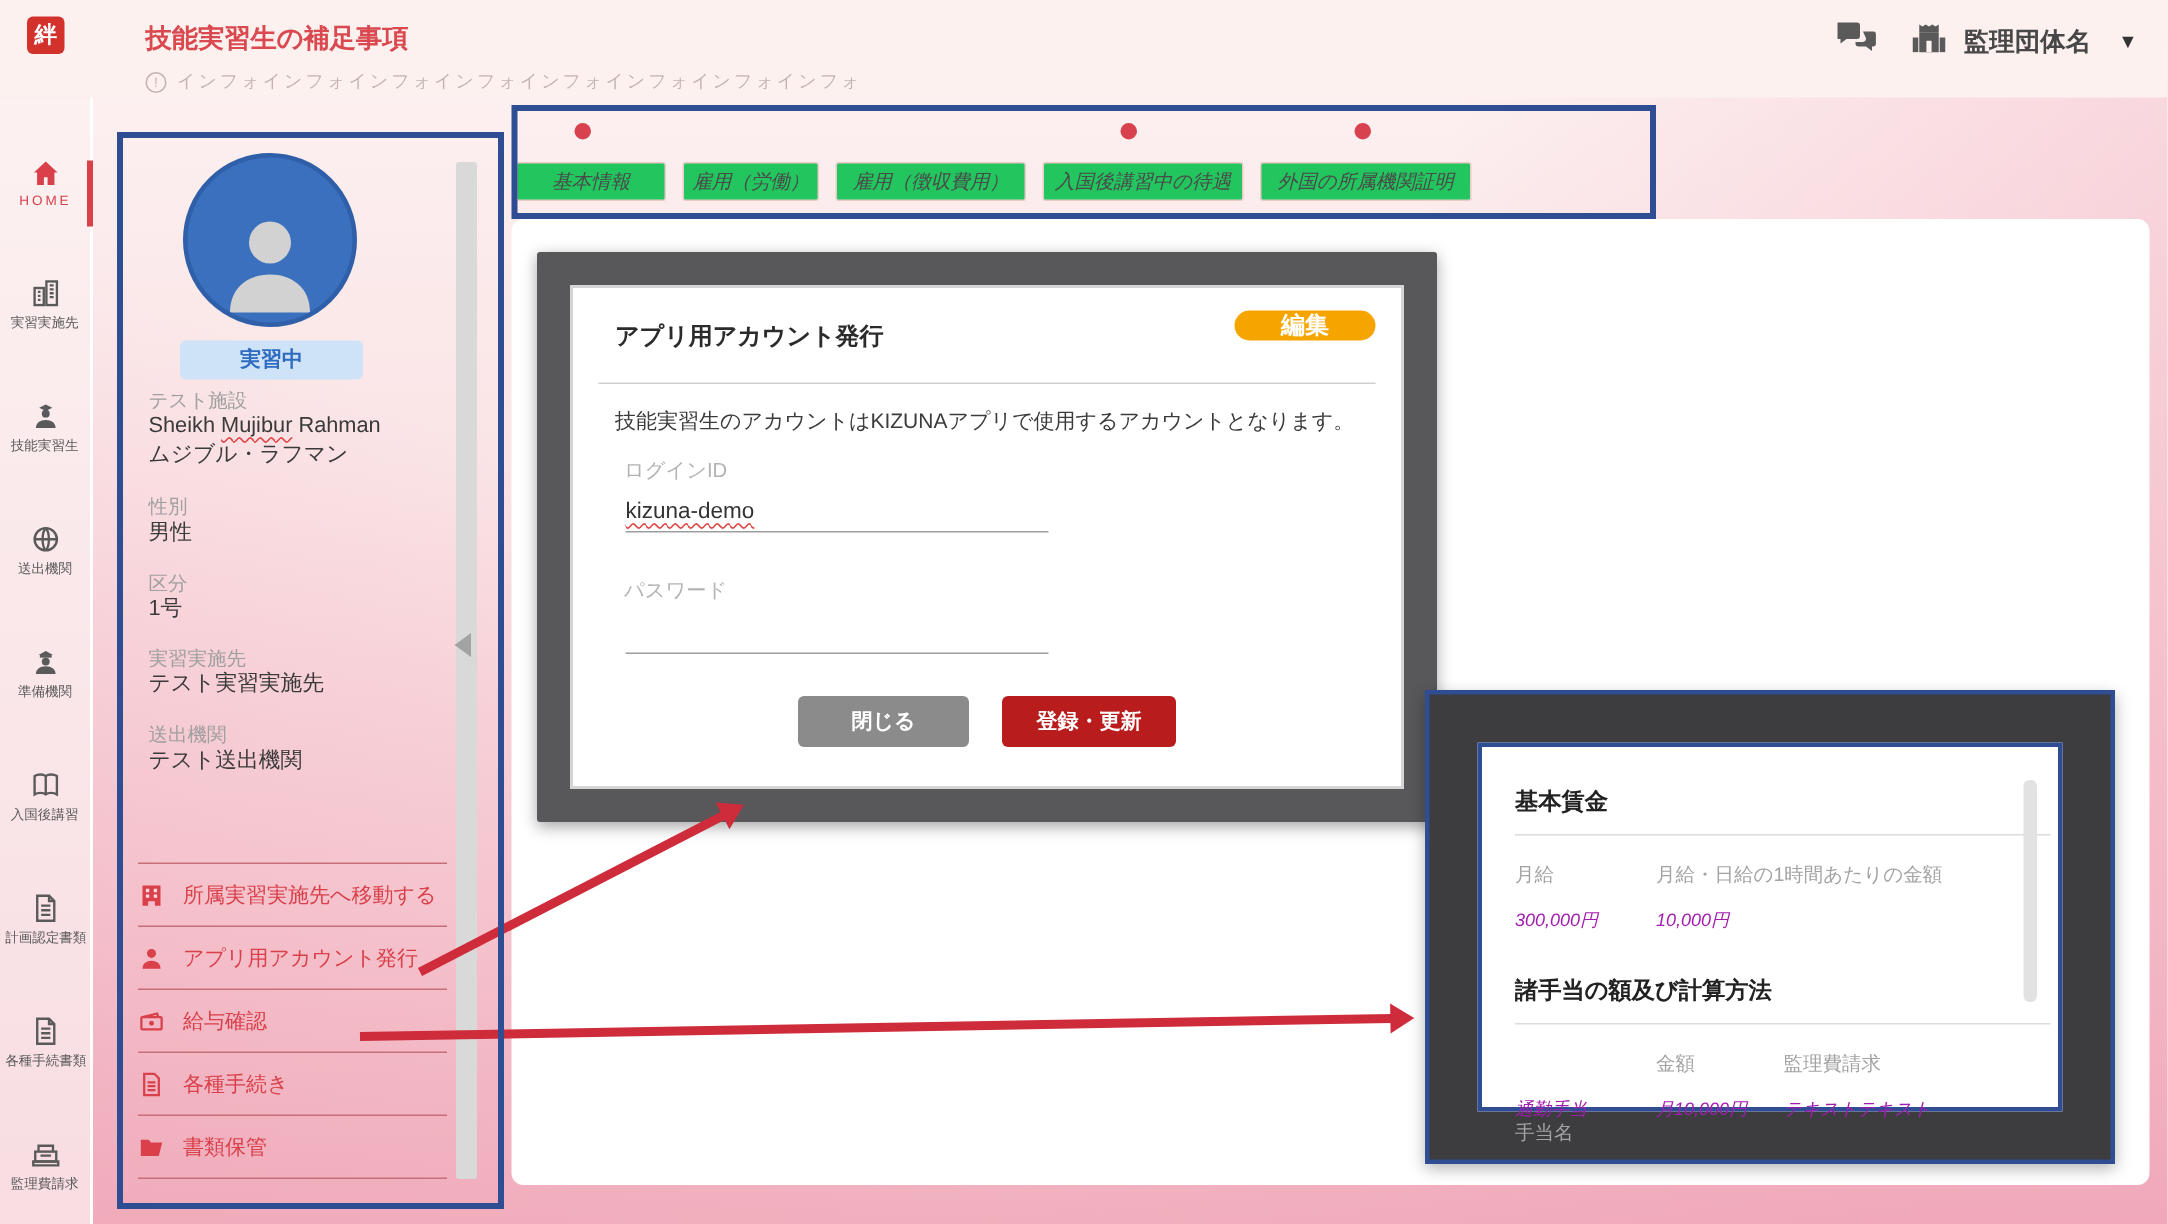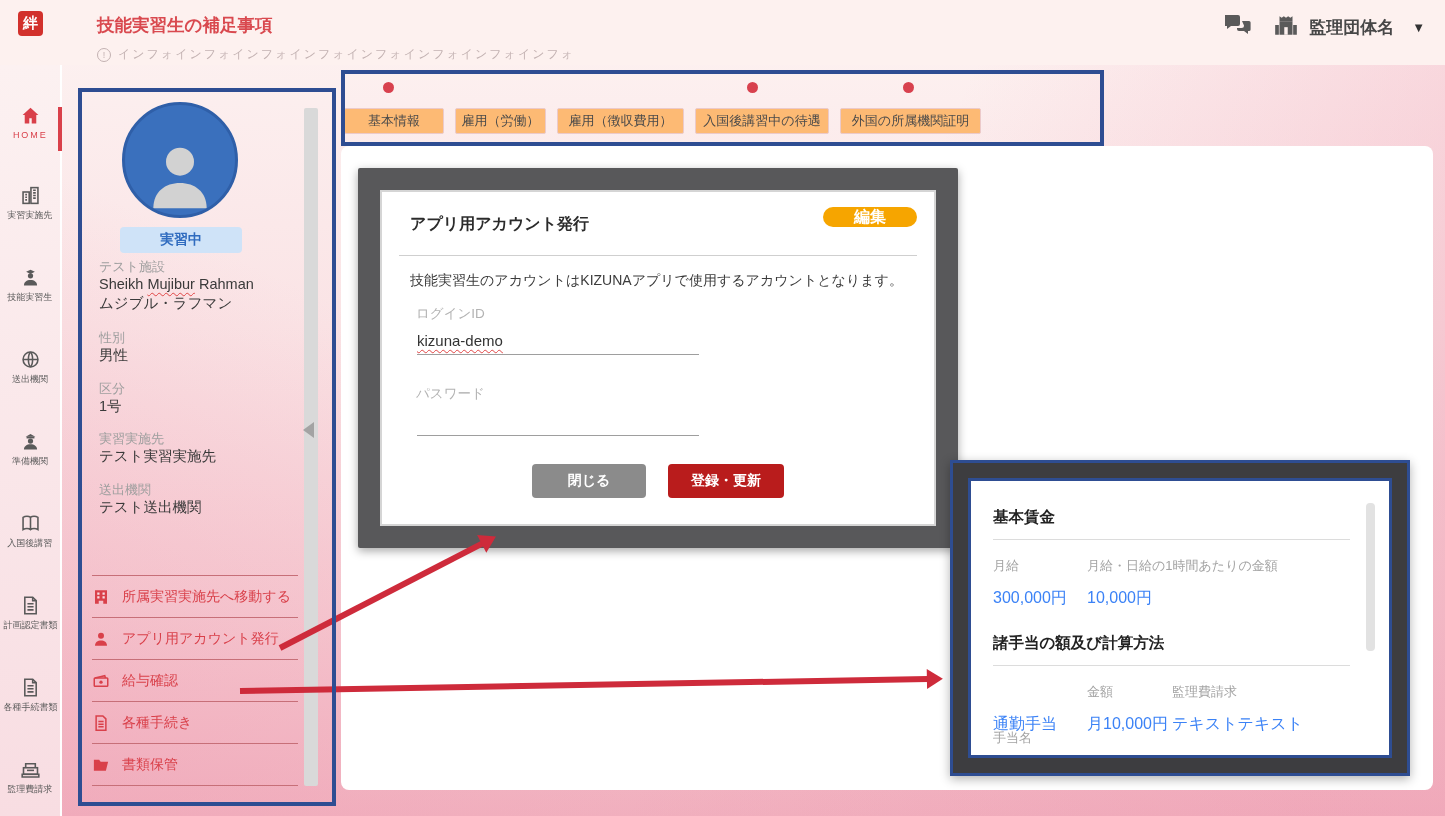--- a/index.html
+++ b/index.html
@@ -52,22 +52,22 @@
   .plinks{ left:92px; top:575px; width:206px; border-top:1px solid #c76f78; }
   .plink{ height:42px; display:flex; align-items:center; gap:12px; border-bottom:1px solid #c76f78;
           color:#d9404a; font-size:14px; cursor:pointer; }
   .plink svg{ width:18px; height:18px; flex:0 0 auto; }
   .handle{ left:304px; top:108px; width:14px; height:678px; background:#d9d9d9; border-radius:2px; }
   .handle-arrow{ left:303px; top:422px; width:0; height:0;
                  border-top:8px solid transparent; border-bottom:8px solid transparent; border-right:11px solid #a3a3a3; }
 
   
   .tabs{ left:344px; top:108px; display:flex; gap:11px; }
-  .tab{ height:26px; background:#fdba74; border:1px solid #eccaca; border-radius:2px; font-size:13px; color:#4a4a4a;
-        display:flex; align-items:center; justify-content:center; cursor:pointer; }
+  .tab{ height:26px; background:#22c55e; border:1px solid #eccaca; border-radius:2px; font-size:13px; color:#4a4a4a;
+        display:flex; align-items:center; justify-content:center; cursor:pointer;font-style:italic; }
   .tab:nth-child(1){ width:100px; } .tab:nth-child(2){ width:91px; } .tab:nth-child(3){ width:127px; }
   .tab:nth-child(4){ width:134px; } .tab:nth-child(5){ width:141px; }
   .dot{ width:11px; height:11px; border-radius:50%; background:#d8414e; top:82px; }
 
   
   .main-card{ left:341px; top:146px; width:1092px; height:644px; background:#fff; border-radius:8px; }
 
   
   .modal{ left:358px; top:168px; width:600px; height:380px; background:#58585a; border-radius:2px;
           box-shadow:0 3px 10px rgba(0,0,0,.35); z-index:5; }
@@ -82,26 +82,26 @@
   .f-line{ width:282px; border-bottom:1px solid #9e9e9e; }
   .m-login-value{ left:35px; top:140px; font-size:15px; color:#333; }
   .m-btn-row{ left:0; top:272px; width:552px; display:flex; justify-content:center; gap:22px; }
   .btn-close{ width:114px; height:34px; background:#8b8b8b; border:none; border-radius:4px; color:#fff;
               font-weight:bold; font-size:14px; cursor:pointer; }
   .btn-submit{ width:116px; height:34px; background:#b91c1c; border:none; border-radius:4px; color:#fff;
                font-weight:bold; font-size:14px; cursor:pointer; }
 
   
   .salary{ left:950px; top:460px; width:460px; height:316px; background:#3d3d40; border:3px solid #2e4d92;
-           padding:15px; box-shadow:0 3px 10px rgba(0,0,0,.3); z-index:6; }
+           padding:32px; box-shadow:0 3px 10px rgba(0,0,0,.3); z-index:6; }
   .salary-inner{ position:relative; width:100%; height:100%; background:#fff; border:3px solid #2e4d92; }
   .s-h{ left:22px; font-size:15.5px; font-weight:bold; color:#222; }
   .s-hr{ left:22px; width:357px; border-top:1px solid #dcdcdc; }
   .s-lab{ font-size:13px; color:#a3a3a3; }
-  .s-val{ font-size:16px; color:#3b82f6; }
+  .s-val{ font-size:12px; color:#a21caf;font-style:italic; }
   .s-scroll{ right:14px; top:22px; width:9px; height:148px; background:#e2e2e2; border-radius:4px; }
 
   
   .ann{ border:4px solid #2e4d92; z-index:9; pointer-events:none; }
   .arrow{ height:6px; background:#ce2b3b; transform-origin:0 50%; z-index:8; }
   .arrow::after{ content:""; position:absolute; right:-15px; top:-7px; width:0; height:0;
                  border-top:10px solid transparent; border-bottom:10px solid transparent; border-left:16px solid #ce2b3b; }
 </style>
 </head>
 <body>

